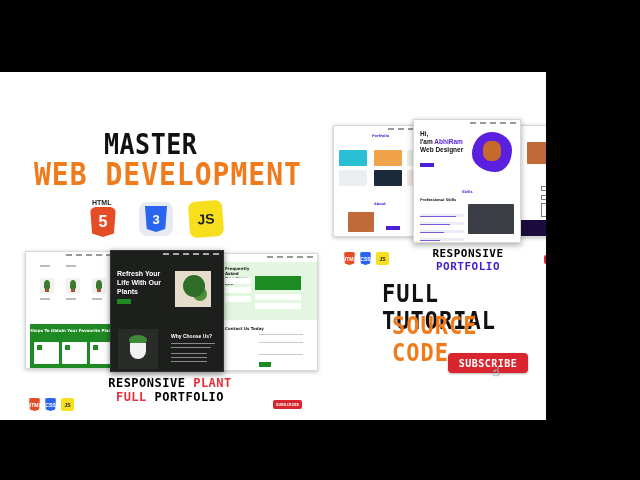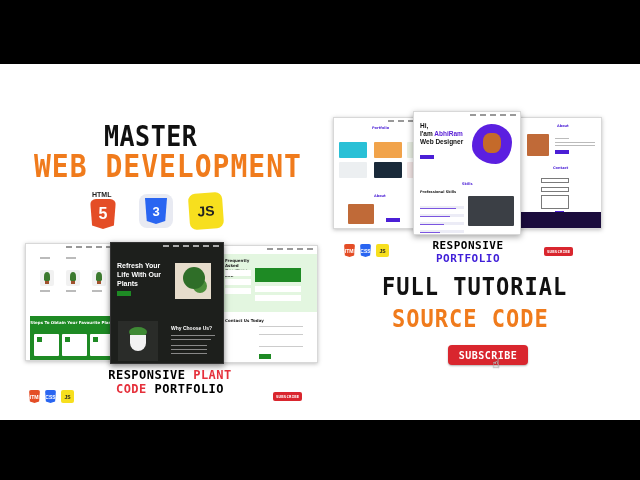--- a/index.html
+++ b/index.html
@@ -1,21 +1,21 @@
 <!DOCTYPE html>
 <html><head>
 <meta charset="utf-8">
 <style>
   * { box-sizing: border-box; margin: 0; padding: 0; }
   html, body { width: 640px; height: 480px; background: #000; overflow: hidden; }
   body { font-family: "DejaVu Sans", sans-serif; position: relative; }
   .bar { position: absolute; left: 0; width: 640px; background: #000; }
   .bar-top { top: 0; height: 60px; }
   .bar-bottom { top: 420px; height: 60px; }
-  .canvas { position: absolute; left: 0; top: 64px; width: 640px; height: 360px; background: #fff; overflow: hidden; }
+  .canvas { position: absolute; left: 0; top: 72px; width: 546px; height: 360px; background: #fff; overflow: hidden; }
 
   .heavy { font-family: "DejaVu Sans Mono", monospace; font-weight: bold; letter-spacing: 0.5px; }
   .abs { position: absolute; }
 
   
   .h-master { left: 104px; top: 58px; font-size: 25px; color: #111; transform: scaleY(1.1); }
   .h-webdev { left: 34px; top: 86px; font-size: 28px; color: #f07b1c; transform: scaleY(1.15); letter-spacing: 1px; }
 
   
   .badge { position: absolute; display: flex; align-items: center; justify-content: center; border-radius: 6px; }
@@ -187,21 +187,21 @@
     <div class="why">Why Choose Us?</div>
     <div class="why-line" style="top:92px;width:44px;"></div>
     <div class="why-line" style="top:96px;width:40px;"></div>
     <div class="why-line" style="top:102px;width:36px;"></div>
     <div class="why-line" style="top:106px;width:36px;"></div>
     <div class="why-line" style="top:110px;width:36px;"></div>
   </div>
 
   <div class="caption heavy cap-plant">
     <div><span>RESPONSIVE </span><span class="red">PLANT</span></div>
-    <div><span class="red">CODE </span><span>PORTFOLIO</span></div>
+    <div><span class="red">FULL </span><span>PORTFOLIO</span></div>
   </div>
   <div class="mini-icons" style="left:29px;top:326px;">
     <div class="mi mi-html">HTML</div>
     <div class="mi mi-css">CSS</div>
     <div class="mi mi-js">JS</div>
   </div>
   <div class="sub-mini" style="left:273px;top:328px;">SUBSCRIBE</div>
 
   <div class="shot pf-left">
     <div class="mini-nav">

